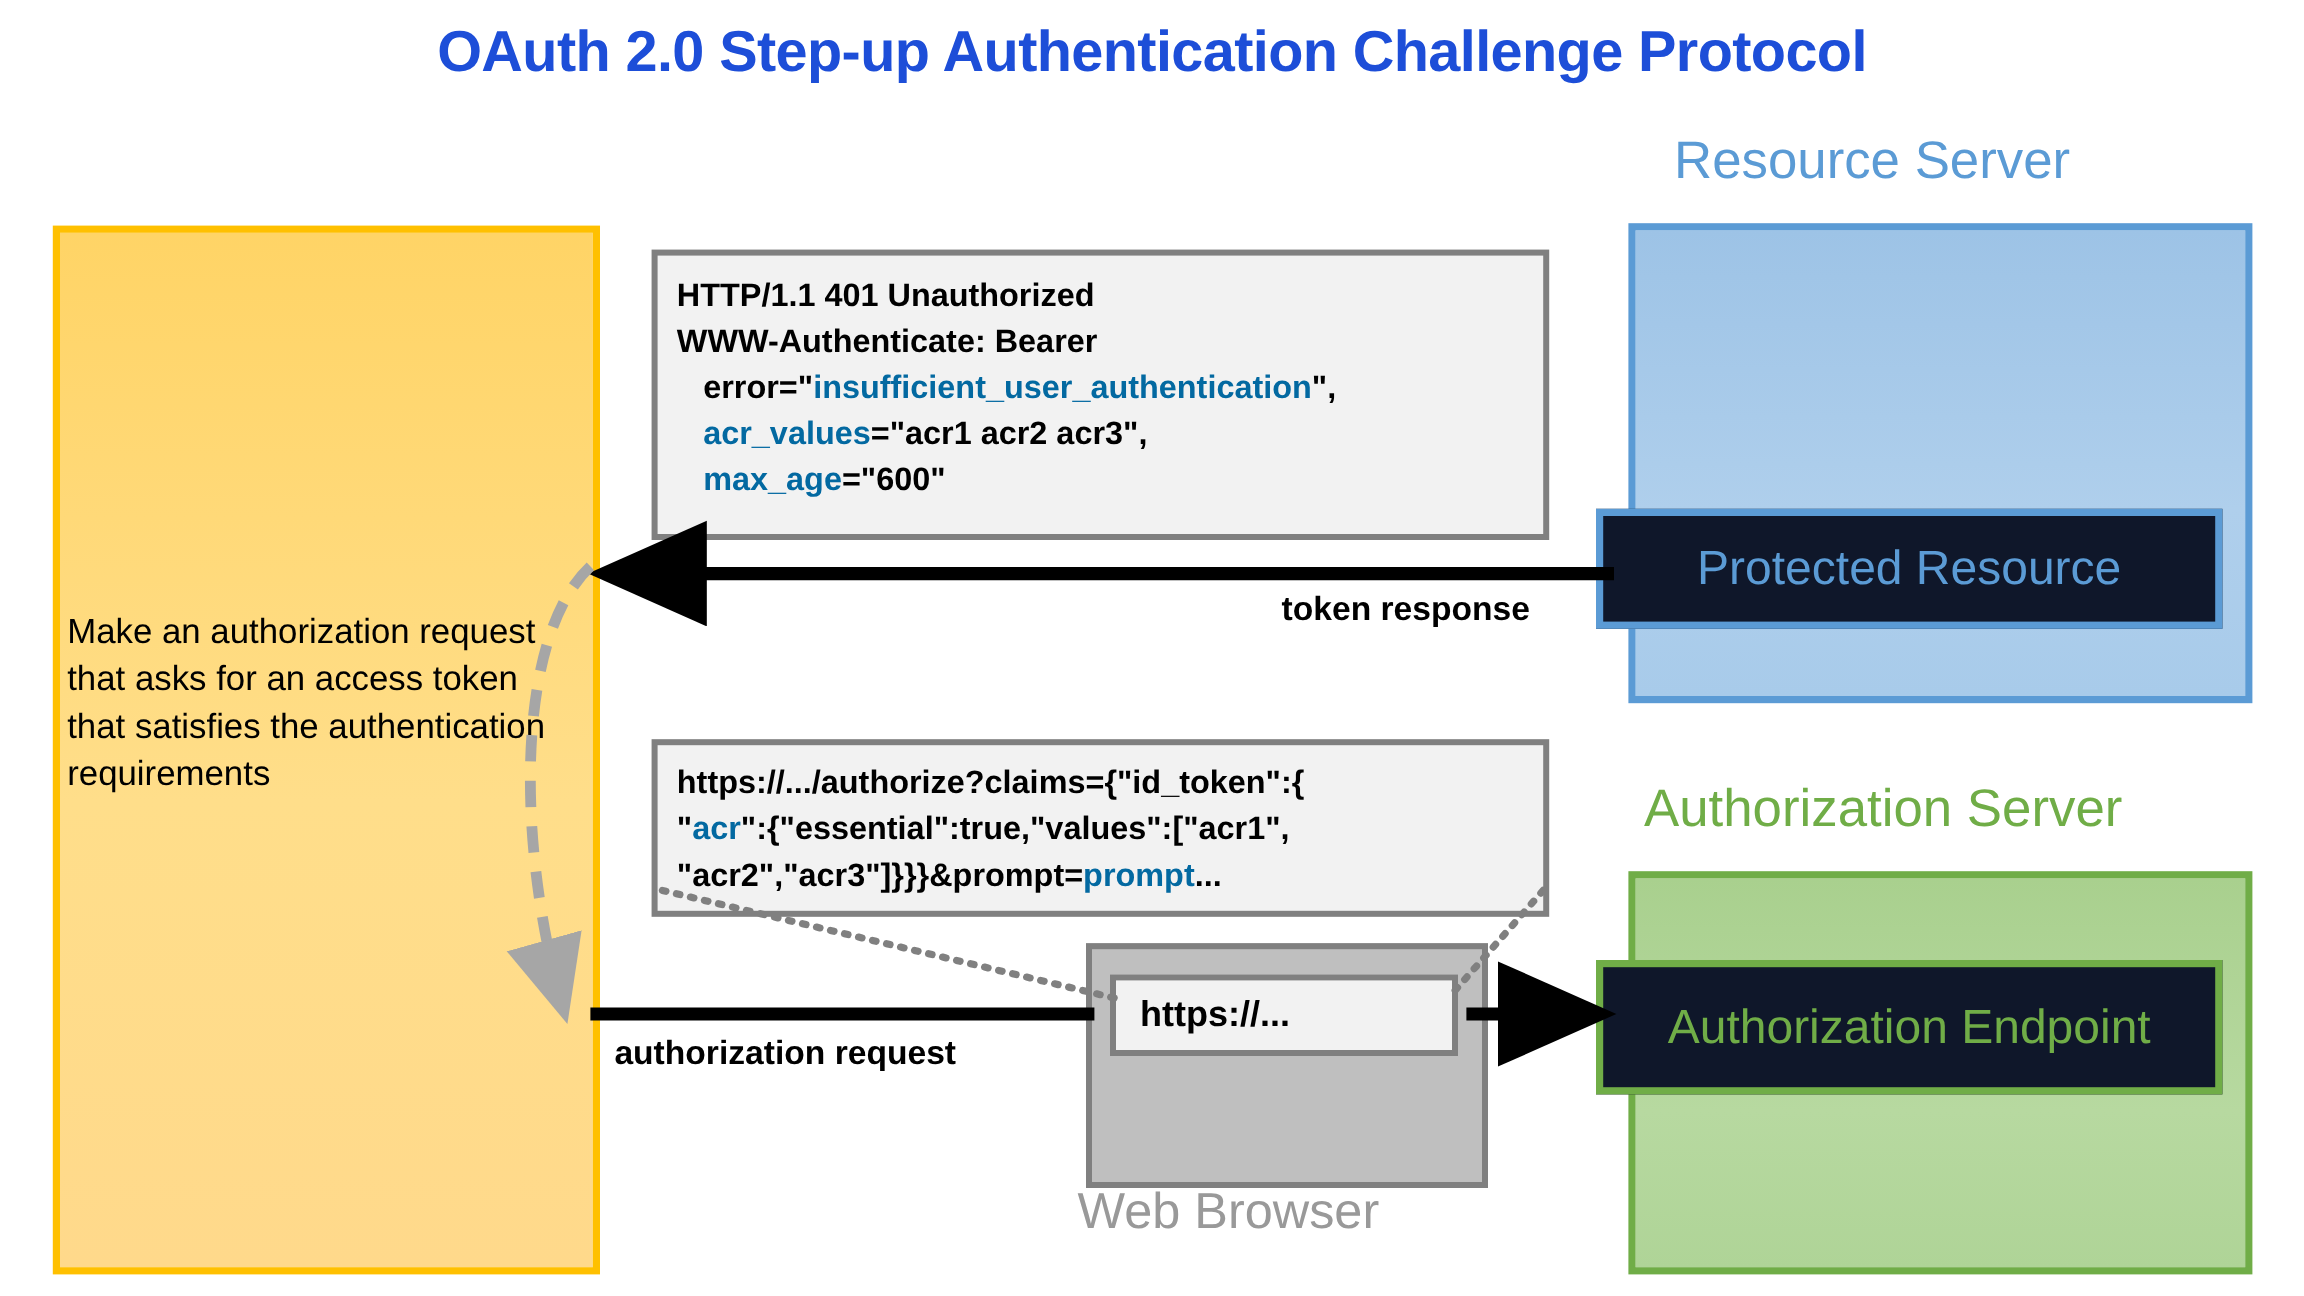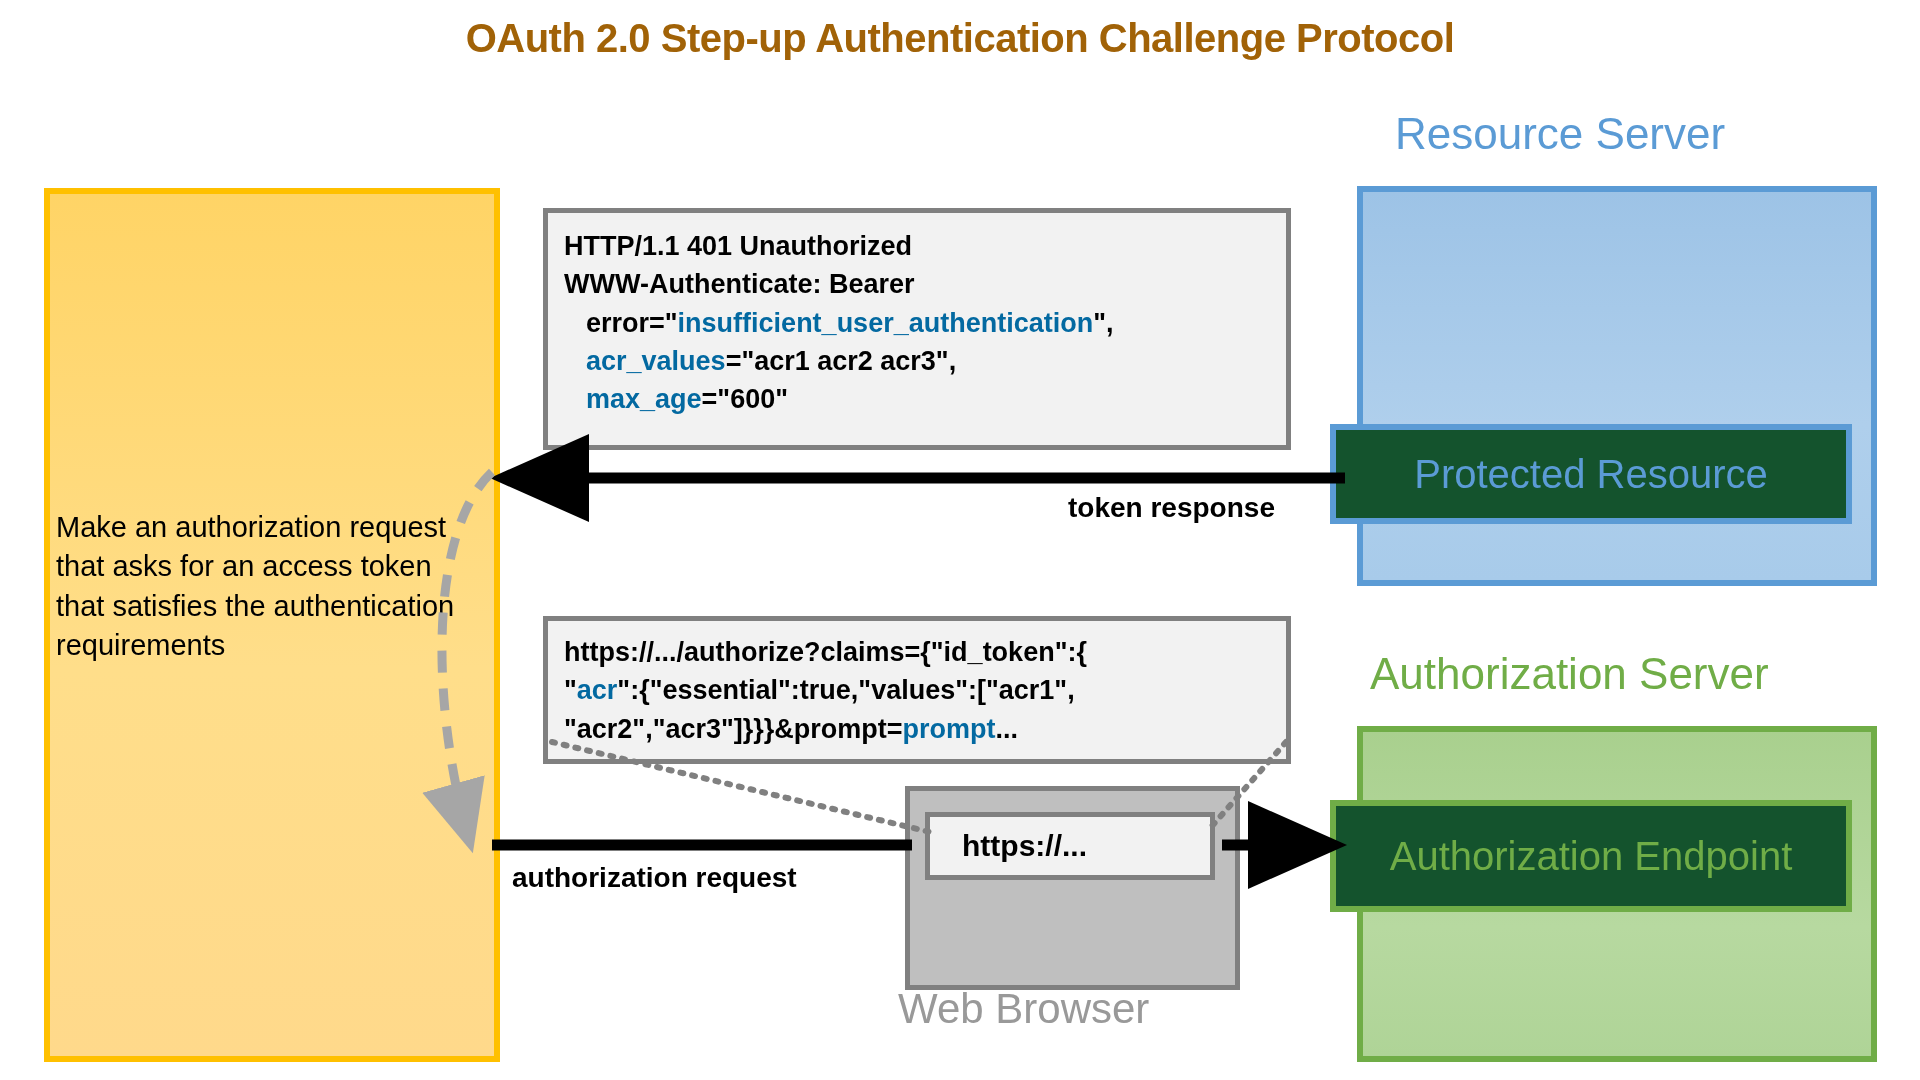--- a/index.html
+++ b/index.html
@@ -20,23 +20,23 @@
     background: #ffffff;
   }
 
   
   .title {
     position: absolute;
     top: 16px;
     left: 0;
     width: 1920px;
     text-align: center;
-    font-size: 40px;
-    font-weight: bold;
-    color: #a16207;
+    font-size: 48px;
+    font-weight: bold;
+    color: #1d4ed8;
     letter-spacing: -0.5px;
     white-space: nowrap;
   }
 
   
   .party-label {
     position: absolute;
     font-size: 44px;
     font-weight: normal;
     white-space: nowrap;
@@ -68,21 +68,21 @@
     left: 1357px; top: 726px;
     width: 520px; height: 336px;
     background: linear-gradient(to bottom, #A9D08E 0%, #B7D9A0 60%, #AFD497 100%);
     border: 6px solid #70AD47;
   }
 
   
   .endpoint-box {
     position: absolute;
     box-sizing: border-box;
-    background: #14532d;
+    background: #0f172a;
     display: flex;
     align-items: center;
     justify-content: center;
     font-size: 40px;
     white-space: nowrap;
   }
   .endpoint-resource {
     left: 1330px; top: 424px;
     width: 522px;  height: 100px;
     border: 6px solid #5B9BD5;
@@ -153,21 +153,21 @@
   }
   .browser-urlbar {
     position: absolute;
     left: 925px;  top: 812px;
     width: 290px; height: 68px;
     box-sizing: border-box;
     background: #F2F2F2;
     border: 5px solid #808080;
     display: flex;
     align-items: center;
-    padding-left: 32px;
+    padding-left: 20px;
     font-size: 30px;
     font-weight: bold;
     color: #000000;
     white-space: nowrap;
   }
 
   
   #wires {
     position: absolute;
     left: 0; top: 0;

